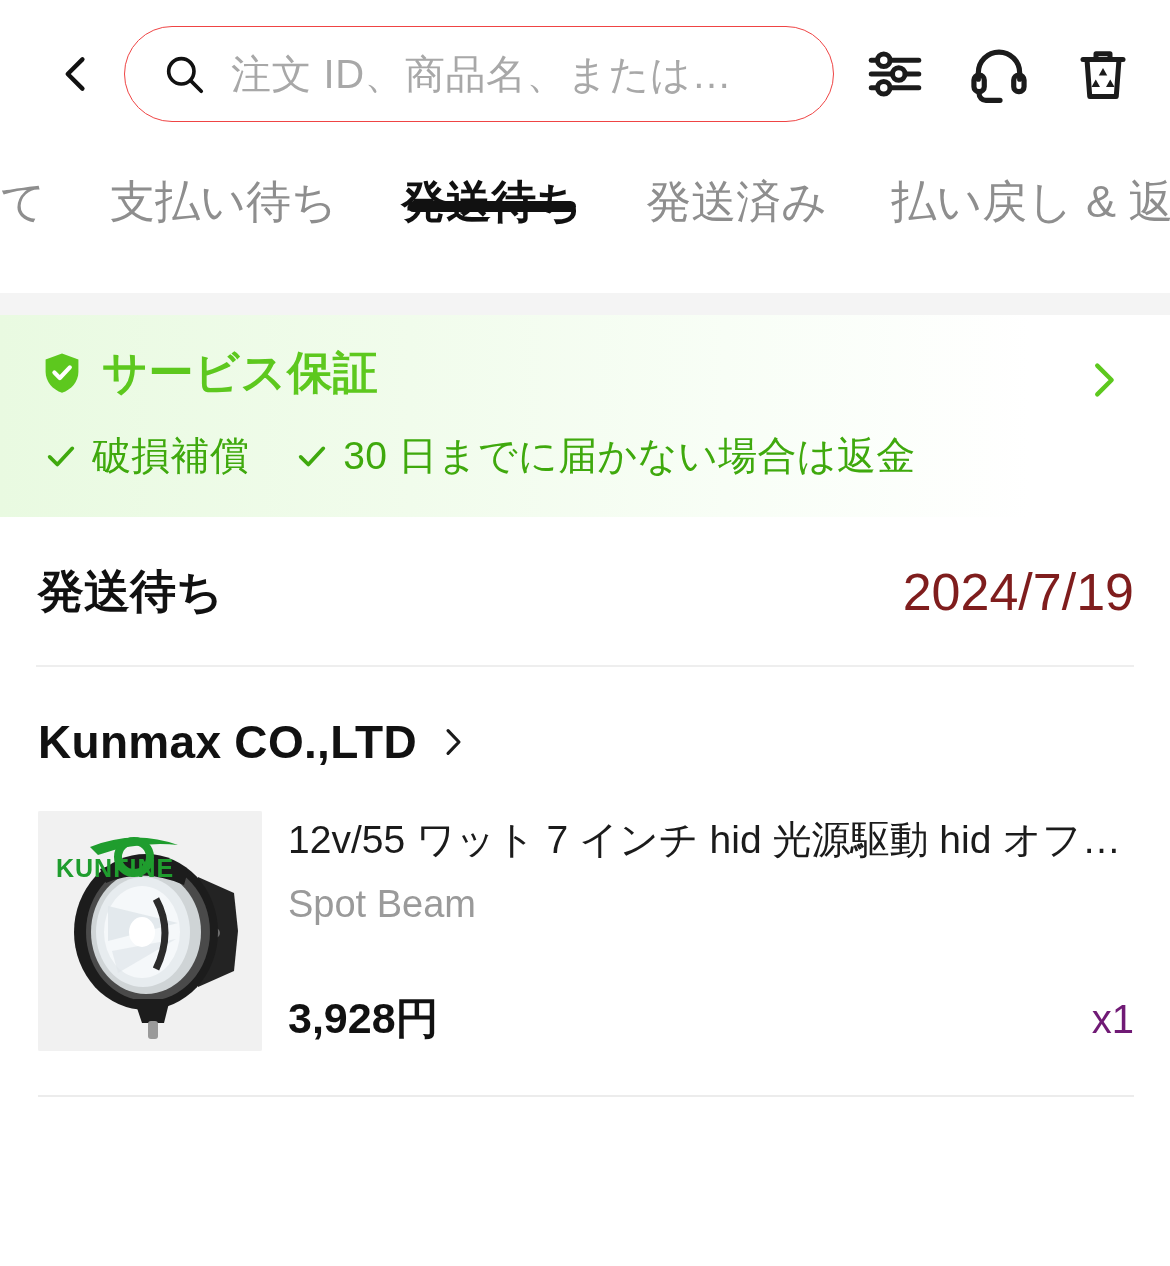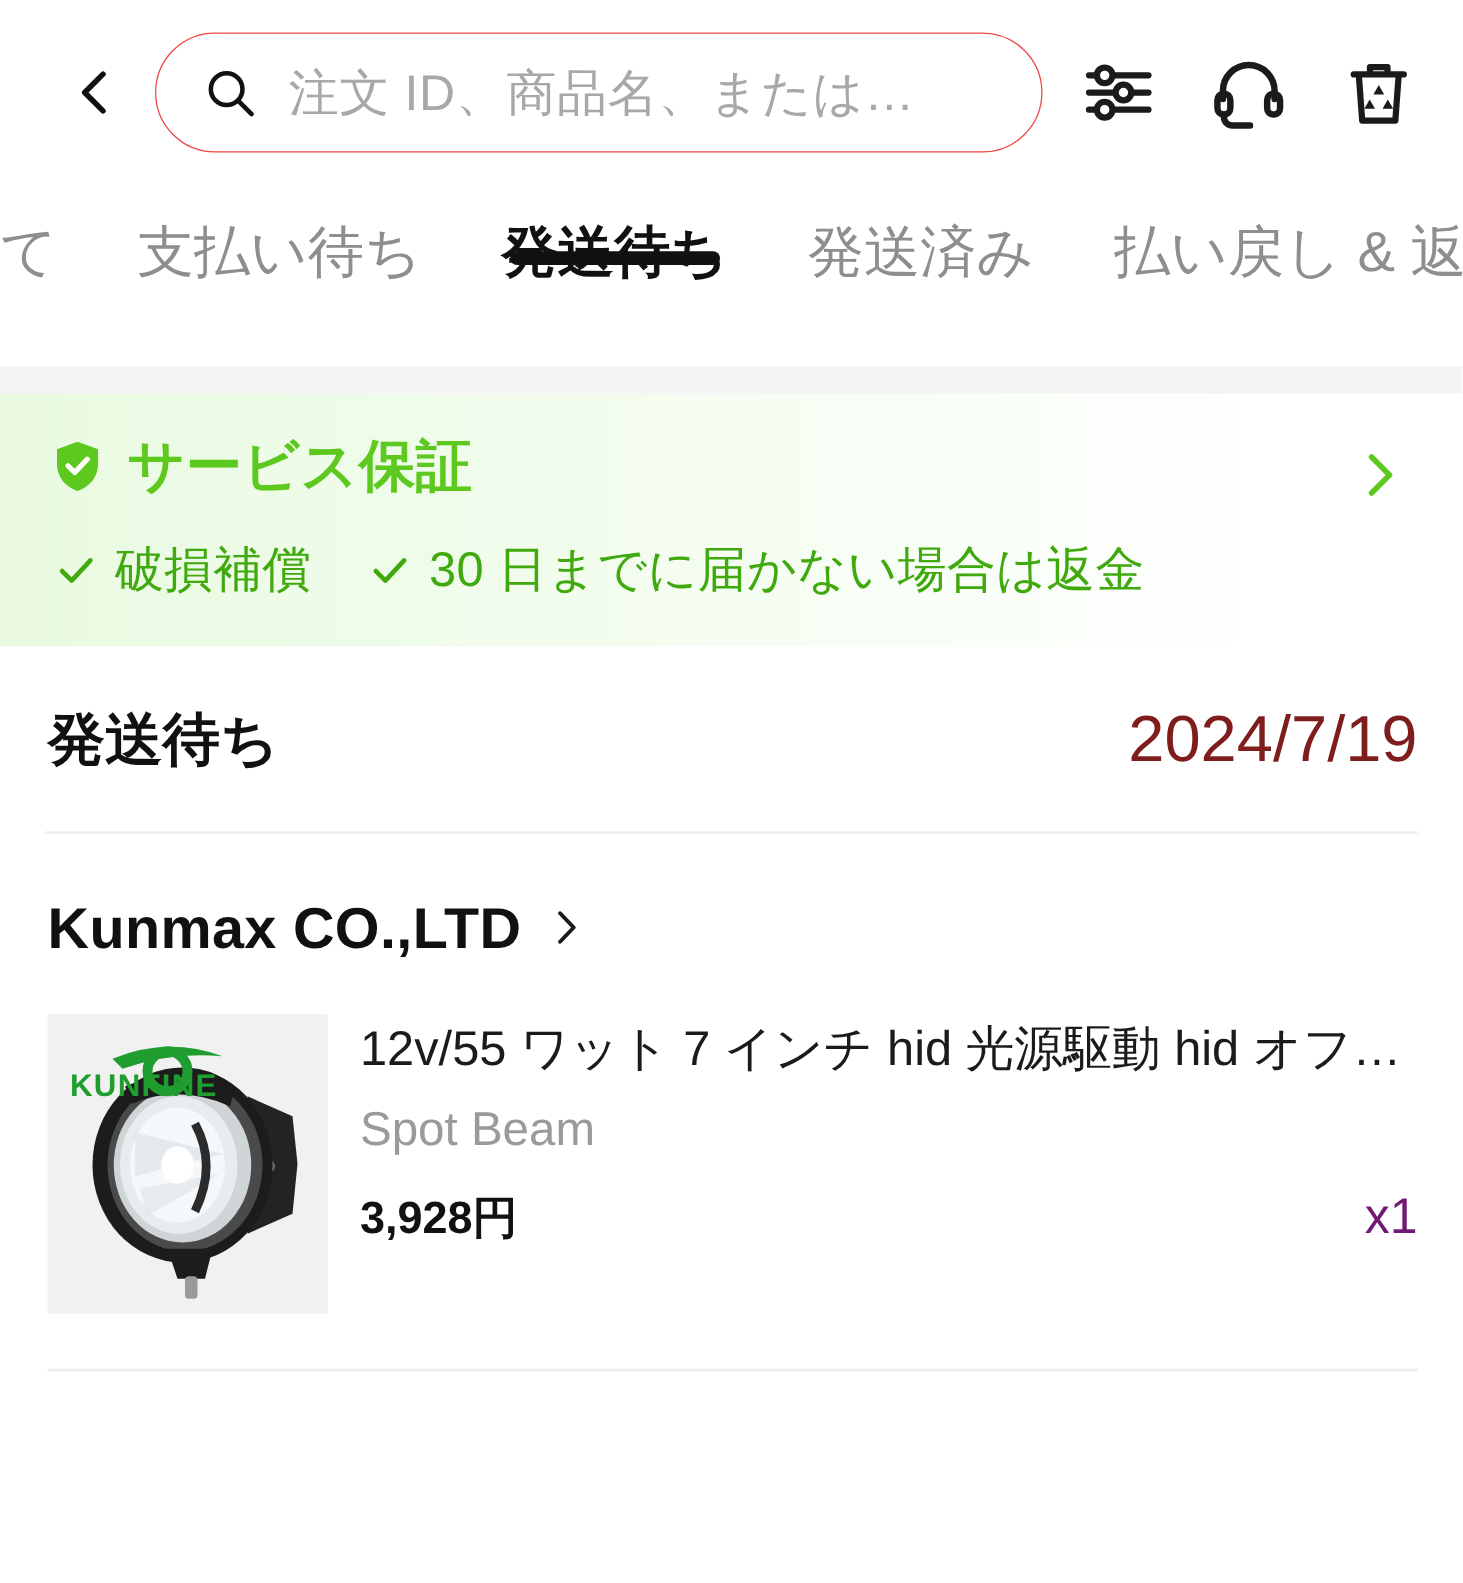--- a/index.html
+++ b/index.html
@@ -131,21 +131,21 @@
     position:relative; overflow:hidden;
     cursor:pointer;
   }
   .p-info { flex:1 1 auto; min-width:0; padding-top:4px; }
   .p-title {
     font-size:39px; color:#1b1b1b; line-height:1.28;
     white-space:nowrap; overflow:hidden; text-overflow:ellipsis;
   }
   .p-variant { font-size:38px; color:#9a9a9a; margin-top:18px; }
   .p-price-row { display:flex; align-items:baseline; justify-content:space-between; margin-top:24px; }
-  .p-price { font-size:36px; font-weight:700; color:#111; }
+  .p-price { font-size:43px; font-weight:700; color:#111;margin-top:40px; }
   .p-qty { font-size:40px; color:#701a75; }
 
   
   .delivery {
     margin:48px 36px 0 38px;
     background:#f5f5f5;
     border-radius:16px;
     padding:32px 30px;
   }
   .delivery-text { font-size:39px; color:#1b1b1b; }

